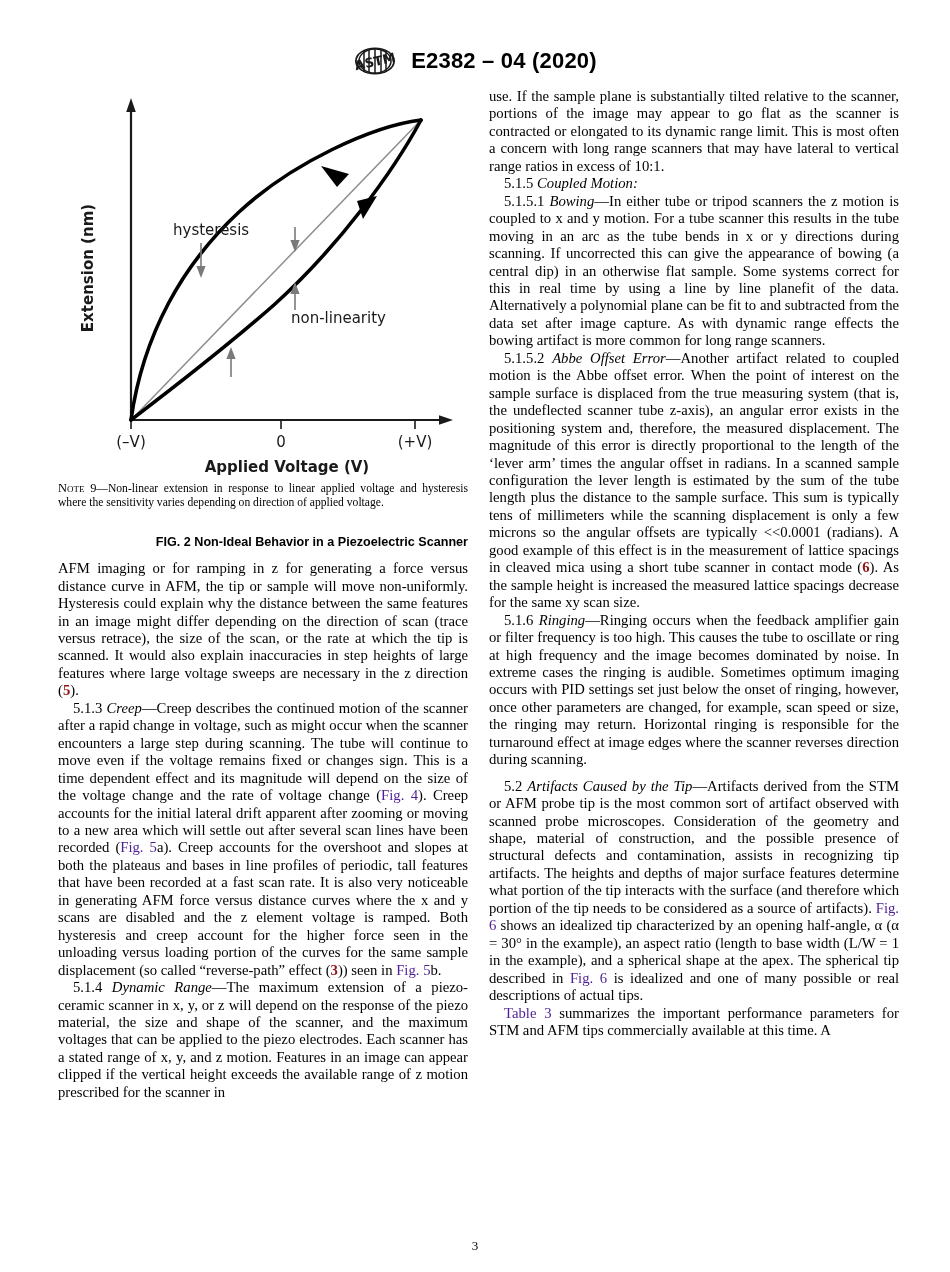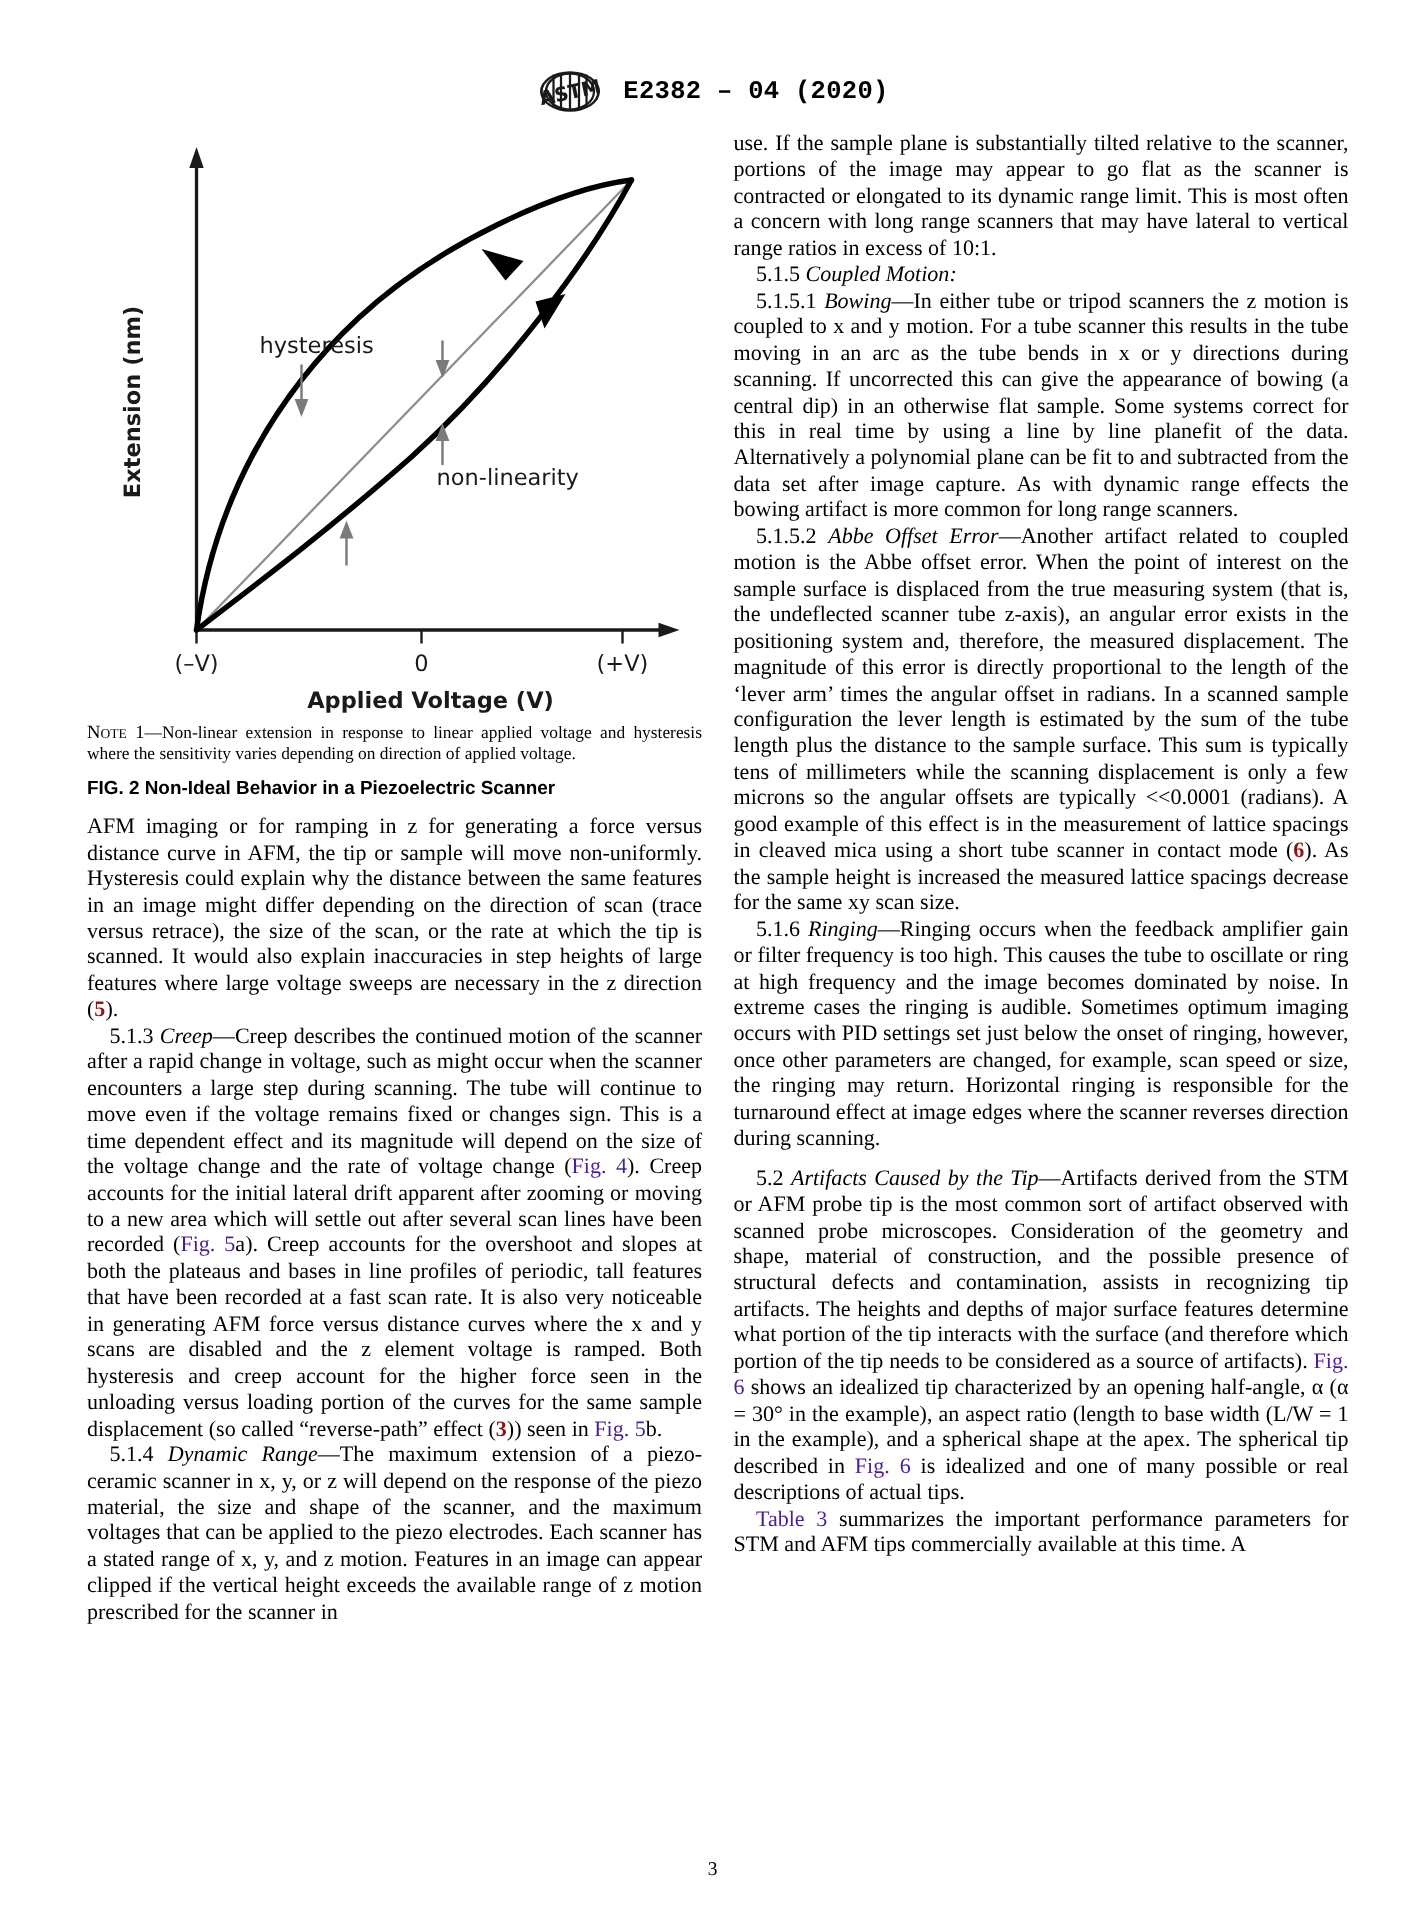--- a/index.html
+++ b/index.html
@@ -33,23 +33,23 @@
     justify-content: center;
     gap: 14px;
   }
   .astm-logo {
     width: 44px;
     height: 30px;
     flex: none;
     display: block;
   }
   .header-title {
-    font-family: Liberation Mono, monospace;
+    font-family: Liberation Sans, sans-serif;
     font-weight: bold;
-    font-size: 17px;
+    font-size: 22px;
     letter-spacing: 0.2px;
     white-space: nowrap;
   }
 
   
   .columns {
     position: absolute;
     top: 88px;
     left: 54px;
     width: 845px;
@@ -91,25 +91,25 @@
     margin: 6px 0 0 0;
     font-size: 11.6px;
     line-height: 13.6px;
     text-align: justify;
   }
   .fig-note .note-label {
     font-variant: small-caps;
     font-size: 12.4px;
   }
   .fig-caption {
-    margin: 9px 0 0 0;
+    margin: 26px 0 0 0;
     font-family: "Liberation Sans", "DejaVu Sans", sans-serif;
     font-weight: bold;
     font-size: 12.6px;
-    text-align: left;
+    text-align: right;
     line-height: 15px;
   }
 
   
   .page-number {
     position: absolute;
     bottom: 18px;
     left: 0;
     width: 950px;
     text-align: center;
@@ -204,21 +204,21 @@
           <polygon points="168,259 163.4,271 172.6,271" fill="#7a7a7a"></polygon>
 
           <text class="ax-tick" x="68" y="359" text-anchor="middle">(–V)</text>
           <text class="ax-tick" x="218" y="359" text-anchor="middle">0</text>
           <text class="ax-tick" x="352" y="359" text-anchor="middle">(+V)</text>
 
           <text class="ax-title" x="224" y="384" text-anchor="middle">Applied Voltage (V)</text>
           <text class="ax-title" x="30" y="180" text-anchor="middle" transform="rotate(-90 30 180)">Extension (nm)</text>
         </svg>
 
-        <p class="fig-note"><span class="note-label">Note 1</span><span>—Non-linear extension in response to linear applied voltage and hysteresis where the sensitivity varies depending on direction of applied voltage.</span></p>
+        <p class="fig-note"><span class="note-label">Note 9</span><span>—Non-linear extension in response to linear applied voltage and hysteresis where the sensitivity varies depending on direction of applied voltage.</span></p>
 
         <p class="fig-caption">FIG. 2 Non-Ideal Behavior in a Piezoelectric Scanner</p>
       </div>
 
       <div>
           <p class="body">AFM imaging or for ramping in z for generating a force versus distance curve in AFM, the tip or sample will move non-uniformly. Hysteresis could explain why the distance between the same features in an image might differ depending on the direction of scan (trace versus retrace), the size of the scan, or the rate at which the tip is scanned. It would also explain inaccuracies in step heights of large features where large voltage sweeps are necessary in the z direction (<span class="bref">5</span>).</p>
           <p class="body indent">5.1.3 <span class="it">Creep</span>—Creep describes the continued motion of the scanner after a rapid change in voltage, such as might occur when the scanner encounters a large step during scanning. The tube will continue to move even if the voltage remains fixed or changes sign. This is a time dependent effect and its magnitude will depend on the size of the voltage change and the rate of voltage change (<span class="ref">Fig. 4</span>). Creep accounts for the initial lateral drift apparent after zooming or moving to a new area which will settle out after several scan lines have been recorded (<span class="ref">Fig. 5</span>a). Creep accounts for the overshoot and slopes at both the plateaus and bases in line profiles of periodic, tall features that have been recorded at a fast scan rate. It is also very noticeable in generating AFM force versus distance curves where the x and y scans are disabled and the z element voltage is ramped. Both hysteresis and creep account for the higher force seen in the unloading versus loading portion of the curves for the same sample displacement (so called “reverse-path” effect (<span class="bref">3</span>)) seen in <span class="ref">Fig. 5</span>b.</p>
           <p class="body indent">5.1.4 <span class="it">Dynamic Range</span>—The maximum extension of a piezo-ceramic scanner in x, y, or z will depend on the response of the piezo material, the size and shape of the scanner, and the maximum voltages that can be applied to the piezo electrodes. Each scanner has a stated range of x, y, and z motion. Features in an image can appear clipped if the vertical height exceeds the available range of z motion prescribed for the scanner in</p>
         </div>
     </div>

